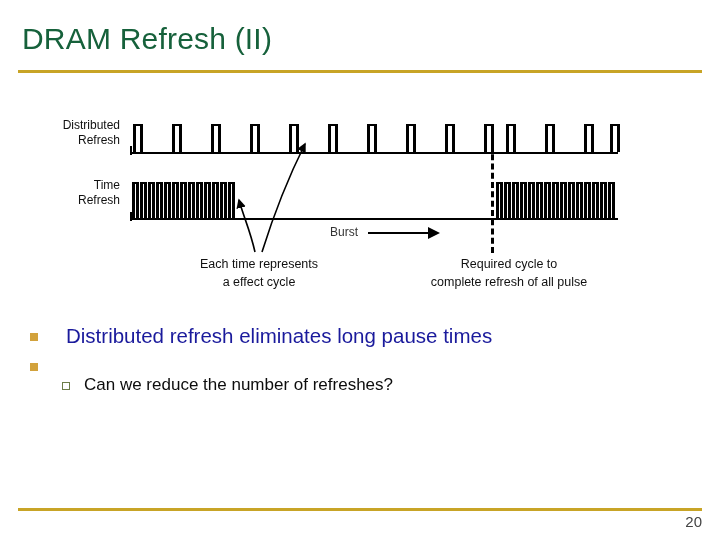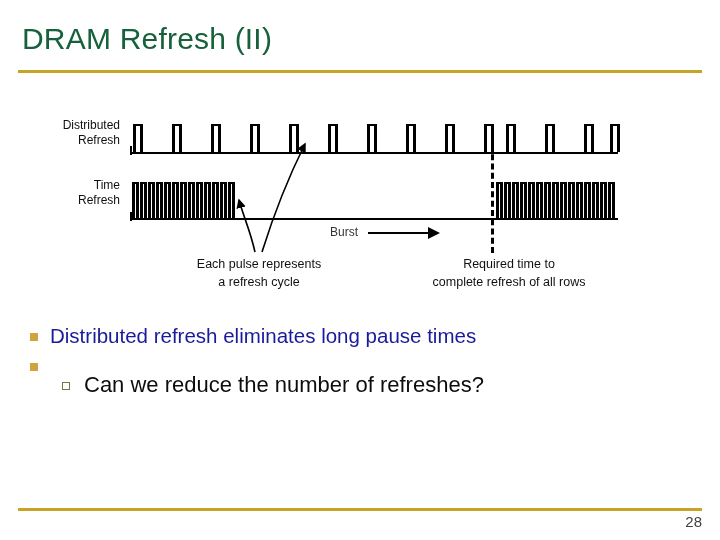--- a/index.html
+++ b/index.html
@@ -169,23 +169,24 @@
     box-sizing: border-box;
     margin: 9px 14px 0 0;
     flex: 0 0 auto;
   }
   .bullet-l1 { padding-left: 30px; }
   .bullet-l2 { padding-left: 62px; }
   .btext {
     font-size: 20.5px;
     line-height: 28px;
     max-width: 560px;
+    margin-left: 16px;
   }
   .btext-sub {
-    font-size: 22px;
+    font-size: 17px;
     line-height: 24px;
     max-width: 520px;
   }
   .c-blue  { color: #1a1a9c; }
   .c-black { color: #0d0d0d; }
 
   
   #footer-rule {
     position: absolute;
     left: 18px;
@@ -273,27 +274,27 @@
       <div class="pulse pulse-burst" style="left: 608px; top: 82px; width: 7px; height: 36px;"></div>
     </div>
 
   <div id="dashed-divider"></div>
 
   <div id="time-label">Burst</div>
   <div id="time-arrow-line"></div>
   <div id="time-arrow-head"></div>
 
   <div class="fig-caption" id="caption-left">
-    <div>Each pulse represents</div>
-    <div>a refresh cycle</div>
+    <div>Each time represents</div>
+    <div>a effect cycle</div>
   </div>
 
   <div class="fig-caption" id="caption-right">
-    <div>Required time to</div>
-    <div>complete refresh of all rows</div>
+    <div>Required cycle to</div>
+    <div>complete refresh of all pulse</div>
   </div>
 
   <svg id="arrows-svg" viewBox="0 0 720 205">
     <defs>
       <marker id="ah" markerWidth="7" markerHeight="7" refX="5" refY="3" orient="auto">
         <path d="M0,0 L6,3 L0,6 z" fill="#000"></path>
       </marker>
     </defs>
     <path d="M255,152 C250,130 244,118 239,100" stroke="#000" stroke-width="1.6" fill="none" marker-end="url(#ah)"></path>
     <path d="M262,152 C272,120 288,78 305,44" stroke="#000" stroke-width="1.6" fill="none" marker-end="url(#ah)"></path>
@@ -308,13 +309,13 @@
     <div class="bullet-row bullet-l1">
       <div class="marker-lvl1"></div>
     </div>
     <div class="bullet-row bullet-l2">
       <div class="marker-lvl2"></div>
       <div class="btext-sub c-black" style="color: rgb(13, 13, 13);">Can we reduce the number of refreshes?</div>
     </div>
   </div>
 
 <div id="footer-rule"></div>
-<div id="page-number">28</div>
+<div id="page-number">20</div>
 
 </body></html>

